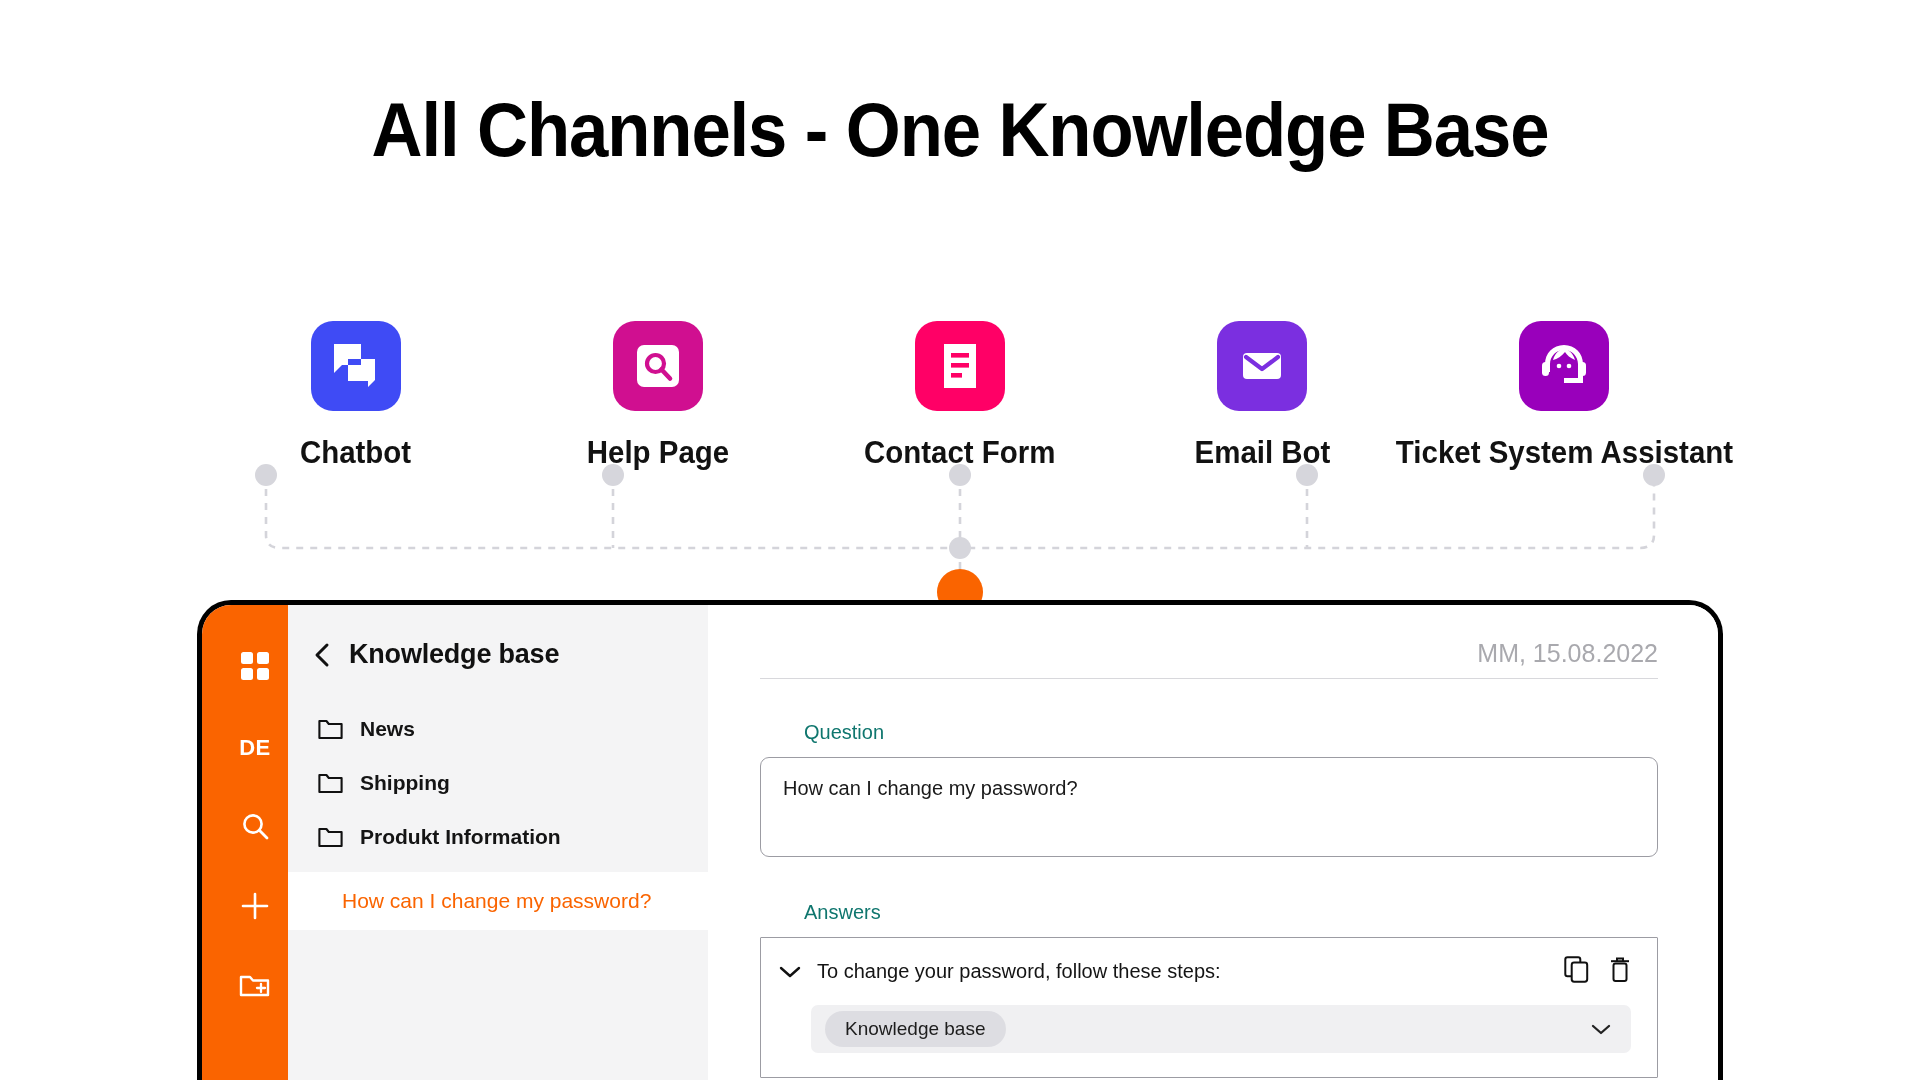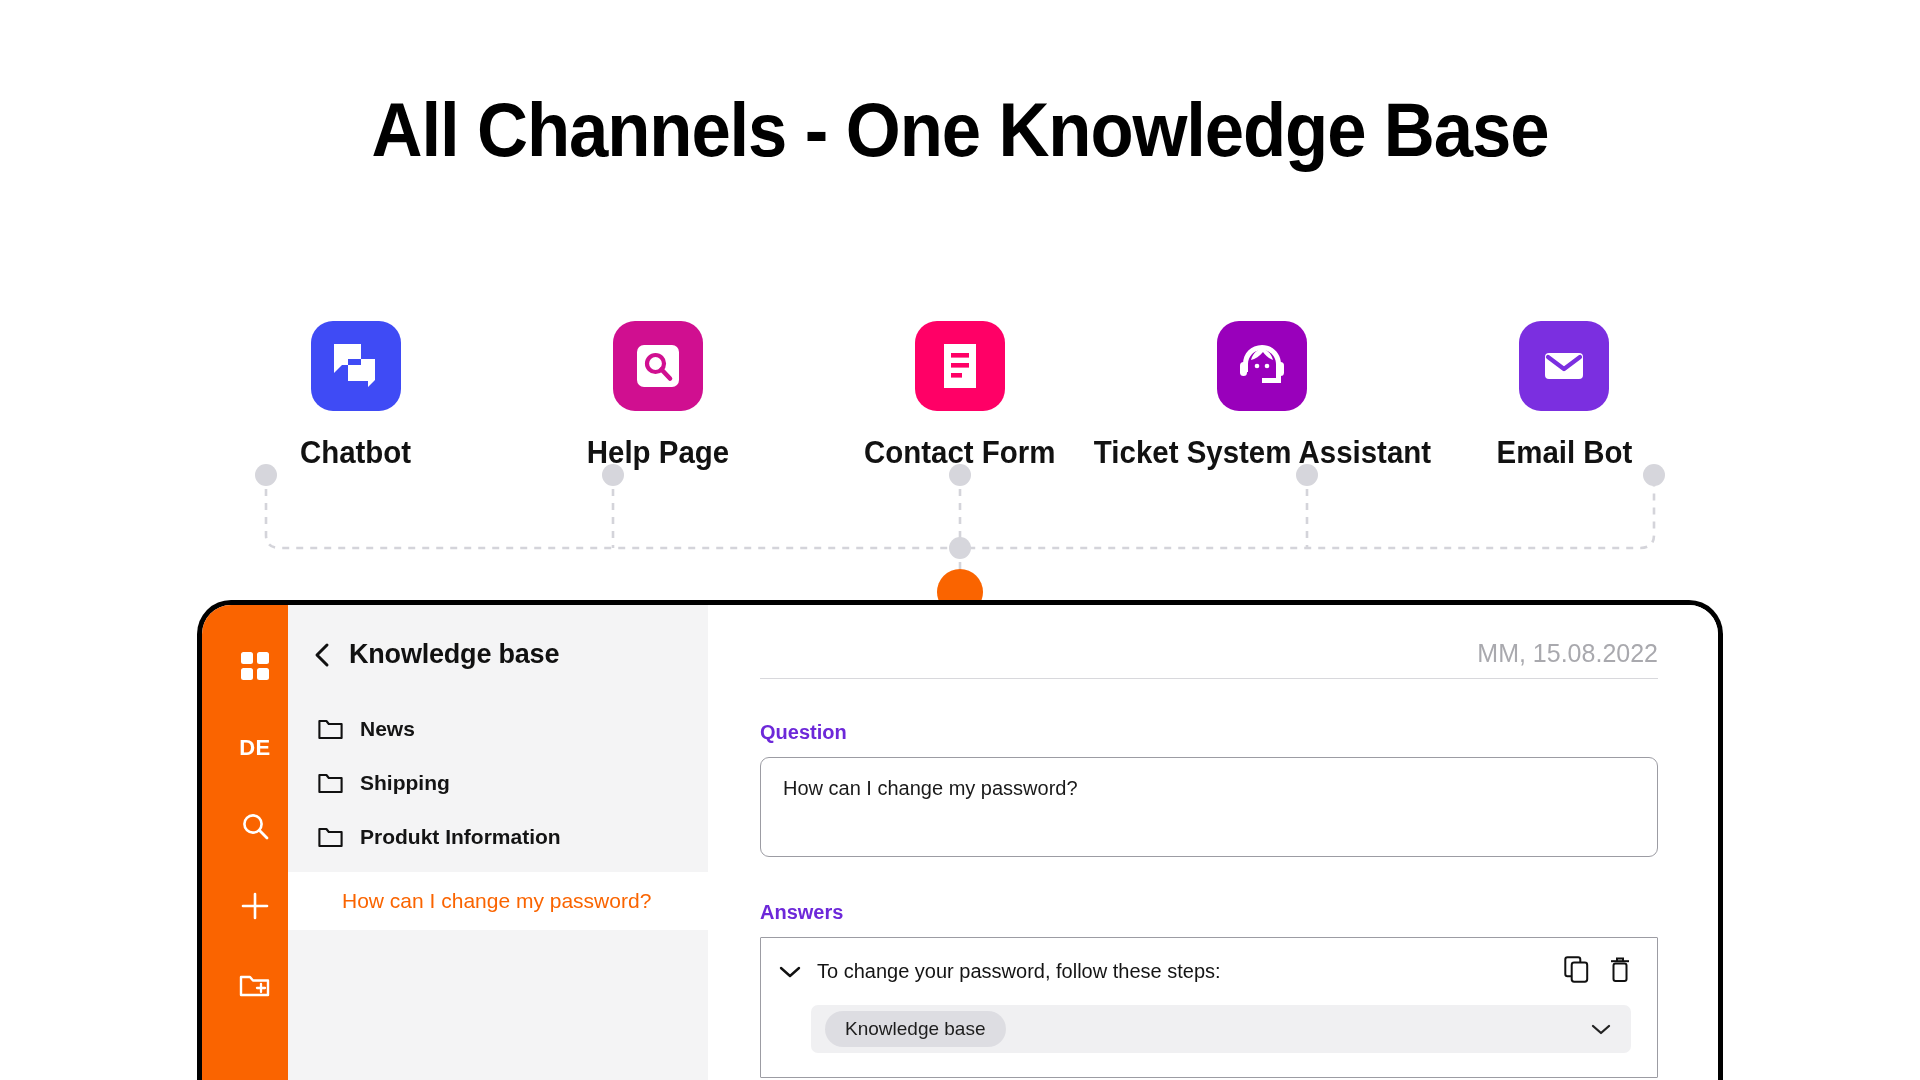--- a/index.html
+++ b/index.html
@@ -191,23 +191,24 @@
     padding-bottom: 10px;
   }
   .detail-rule {
     height: 1px;
     background: #D8D8DC;
     margin-bottom: 42px;
   }
 
   .field-label {
     font-size: 20px;
-    font-weight: 700;
-    color: #6d28d9;
+    font-weight: 400;
+    color: #0f766e;
     margin-bottom: 13px;
+    margin-left: 44px;
   }
 
   .question-box {
     border: 1px solid #9C9CA3;
     border-radius: 9px;
     height: 100px;
     padding: 19px 22px;
     font-size: 20px;
     color: #1a1a1a;
     margin-bottom: 44px;
@@ -294,44 +295,44 @@
     <div class="channel">
       <div class="chan-icon" style="background:#FF0066">
         <svg width="56" height="56" viewBox="0 0 56 56">
           <path d="M12 6 H44 V50 H12 Z" fill="#ffffff"></path>
           <rect x="19" y="15" width="18" height="4.6" fill="#FF0066"></rect>
           <rect x="19" y="25" width="18" height="4.6" fill="#FF0066"></rect>
           <rect x="19" y="35" width="11" height="4.6" fill="#FF0066"></rect>
         </svg>
       </div>
       <div class="chan-label">Contact Form</div>
+    </div>
+
+    <div class="channel">
+      <div class="chan-icon" style="background:#7B2FE0">
+        <svg width="56" height="56" viewBox="0 0 56 56">
+          <rect x="9" y="15" width="38" height="26" rx="4" fill="#ffffff"></rect>
+          <path d="M12 19 L28 31 L44 19" fill="none" stroke="#7B2FE0" stroke-width="4.2" stroke-linecap="round" stroke-linejoin="round"></path>
+        </svg>
+      </div>
+      <div class="chan-label">Email Bot</div>
     </div>
 
     <div class="channel">
       <div class="chan-icon" style="background:#9900BB">
         <svg width="56" height="56" viewBox="0 0 56 56">
           <path d="M28 7 C17 7 9 15.5 9 26 V34 H14 V26 C14 18.2 20.3 12 28 12 C35.7 12 42 18.2 42 26 V40 H28 V45 H47 V26 C47 15.5 39 7 28 7 Z" fill="#ffffff"></path>
           <rect x="6" y="24" width="7" height="14" rx="3.5" fill="#ffffff"></rect>
           <rect x="43" y="24" width="7" height="14" rx="3.5" fill="#ffffff"></rect>
           <path d="M17 22 C19 14 25 11 28 11 C31 11 37 14 39 22 C34 20 31 17 29 14 C26 18 21 21 17 22 Z" fill="#ffffff"></path>
           <circle cx="23" cy="28" r="2.3" fill="#ffffff"></circle>
           <circle cx="33" cy="28" r="2.3" fill="#ffffff"></circle>
         </svg>
       </div>
       <div class="chan-label">Ticket System Assistant</div>
-    </div>
-
-    <div class="channel">
-      <div class="chan-icon" style="background:#7B2FE0">
-        <svg width="56" height="56" viewBox="0 0 56 56">
-          <rect x="9" y="15" width="38" height="26" rx="4" fill="#ffffff"></rect>
-          <path d="M12 19 L28 31 L44 19" fill="none" stroke="#7B2FE0" stroke-width="4.2" stroke-linecap="round" stroke-linejoin="round"></path>
-        </svg>
-      </div>
-      <div class="chan-label">Email Bot</div>
     </div>
   </div>
 
   <svg class="connector" viewBox="0 0 1920 160">
     <g stroke="#D4D4DA" stroke-width="2.6" fill="none" stroke-dasharray="7 7">
       <path d="M266 35 V 95 Q266 108 280 108 H 1640 Q1654 108 1654 95 V 35"></path>
       <line x1="613" y1="35" x2="613" y2="108"></line>
       <line x1="960" y1="35" x2="960" y2="108"></line>
       <line x1="1307" y1="35" x2="1307" y2="108"></line>
       <line x1="960" y1="108" x2="960" y2="152"></line>

